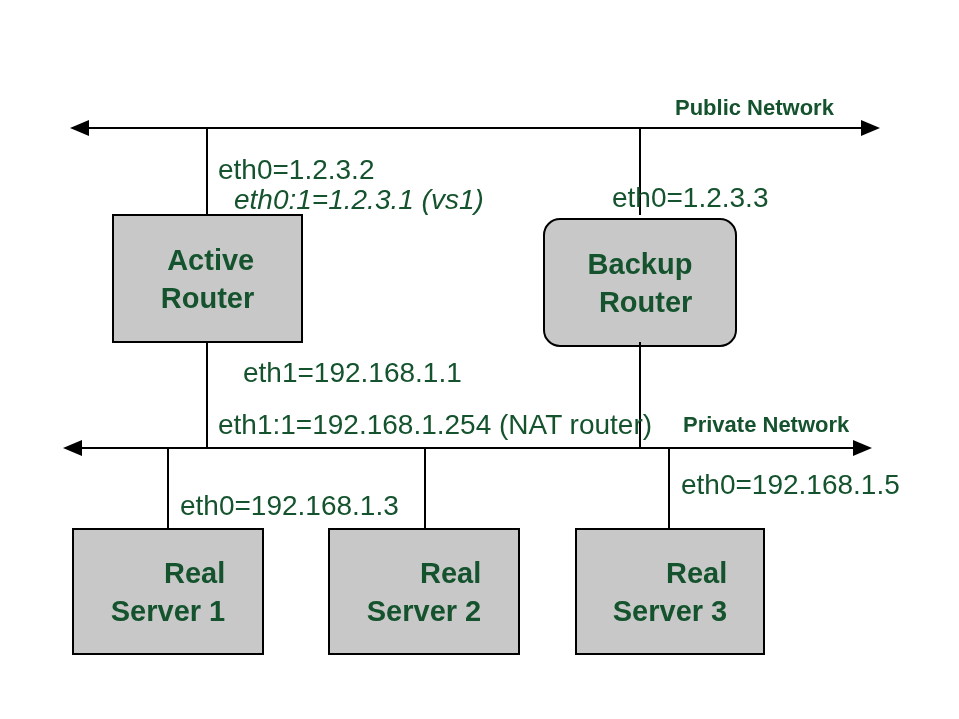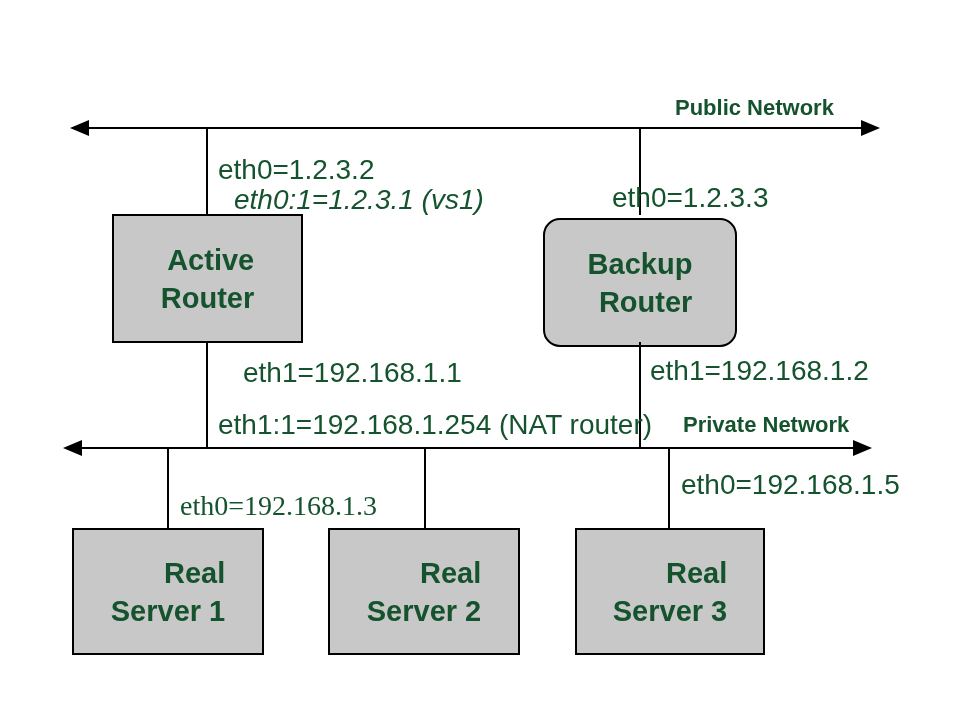--- a/index.html
+++ b/index.html
@@ -76,32 +76,31 @@
   <div class="node" style="left:543px; top:218px; width:194px; height:129px;border-radius:17px;">
     <div class="node-label">Backup
 Router</div>
   </div>
 
   <div class="vline" style="left:206px; top:342px; height:106px;"></div>
   <div class="vline" style="left:639px; top:342px; height:106px;"></div>
 
   <div class="iface" style="left:218px; top:360px;margin-left:25px;">eth1=192.168.1.1</div>
   <div class="iface" style="left:218px; top:412px;">eth1:1=192.168.1.254 (NAT router)</div>
-  <div class="iface" style="left:650px; top:358px;">eth1=192.168.1.2</div>
 
   <div class="netlabel" style="left:683px; top:412px;">Private Network</div>
   <div class="hline" style="left:78px; top:447px; width:780px;"></div>
   <div class="arrow left" style="left:63px; top:440px;"></div>
   <div class="arrow right" style="left:853px; top:440px;"></div>
 
   <div class="vline" style="left:167px; top:448px; height:81px;"></div>
   <div class="vline" style="left:424px; top:448px; height:81px;"></div>
   <div class="vline" style="left:668px; top:448px; height:81px;"></div>
 
-  <div class="iface" style="left:180px; top:493px;font-family:Liberation Serif, serif;">eth0=192.168.1.3</div>
+  <div class="iface" style="left:180px; top:493px;">eth0=192.168.1.3</div>
   <div class="iface" style="left:681px; top:472px;">eth0=192.168.1.5</div>
 
   <div class="node" style="left:72px; top:528px; width:192px; height:127px;">
     <div class="node-label">Real
 Server 1</div>
   </div>
   <div class="node" style="left:328px; top:528px; width:192px; height:127px;">
     <div class="node-label">Real
 Server 2</div>
   </div>

